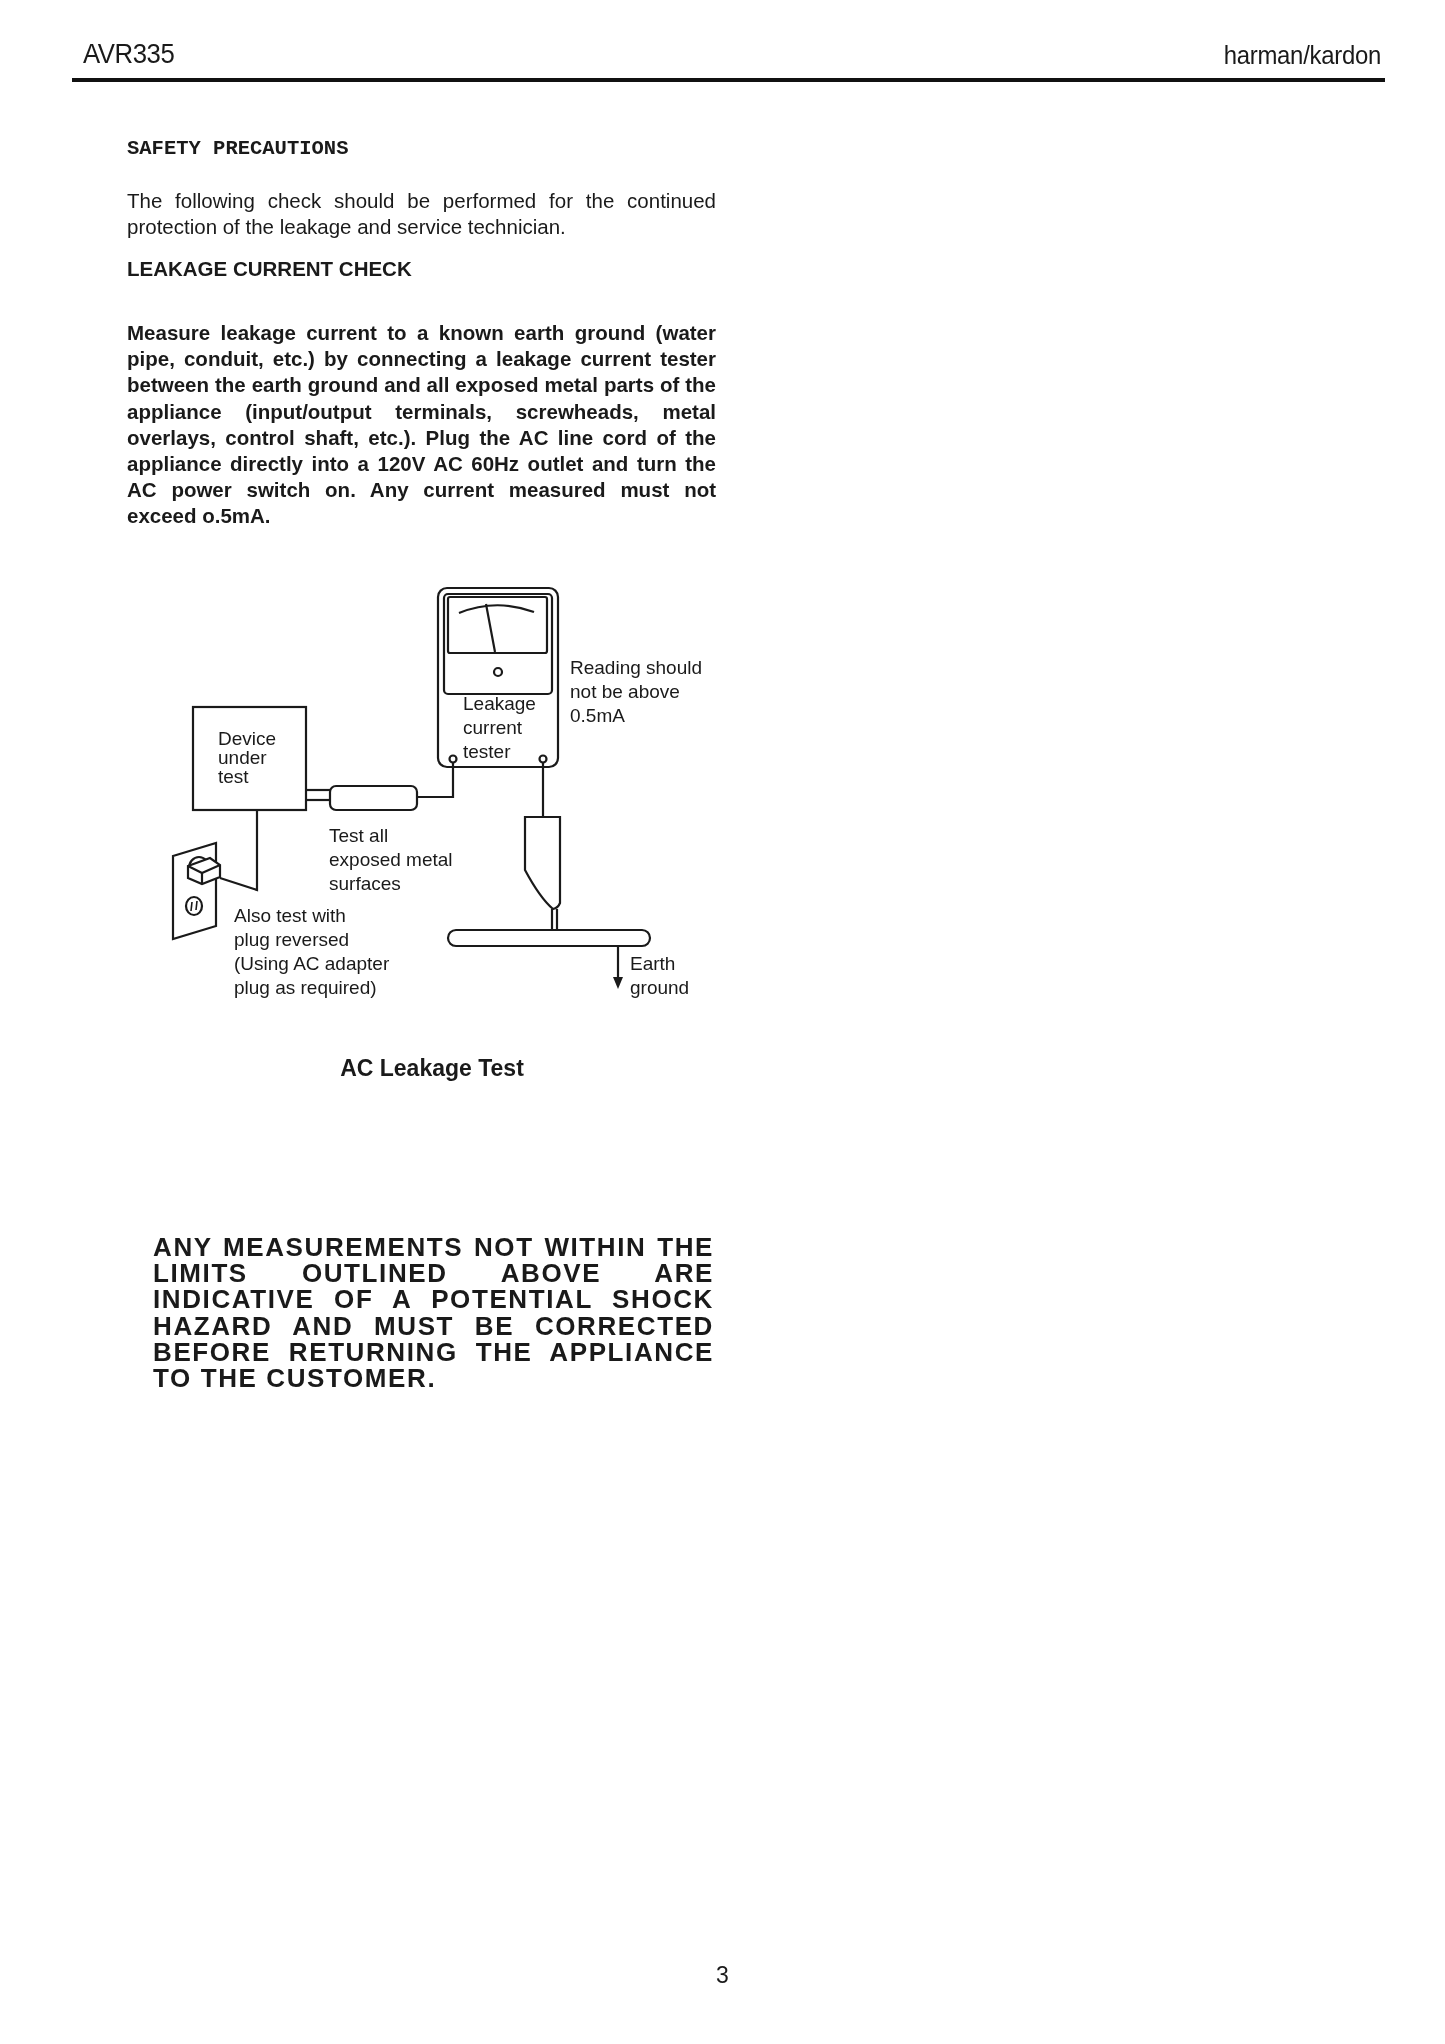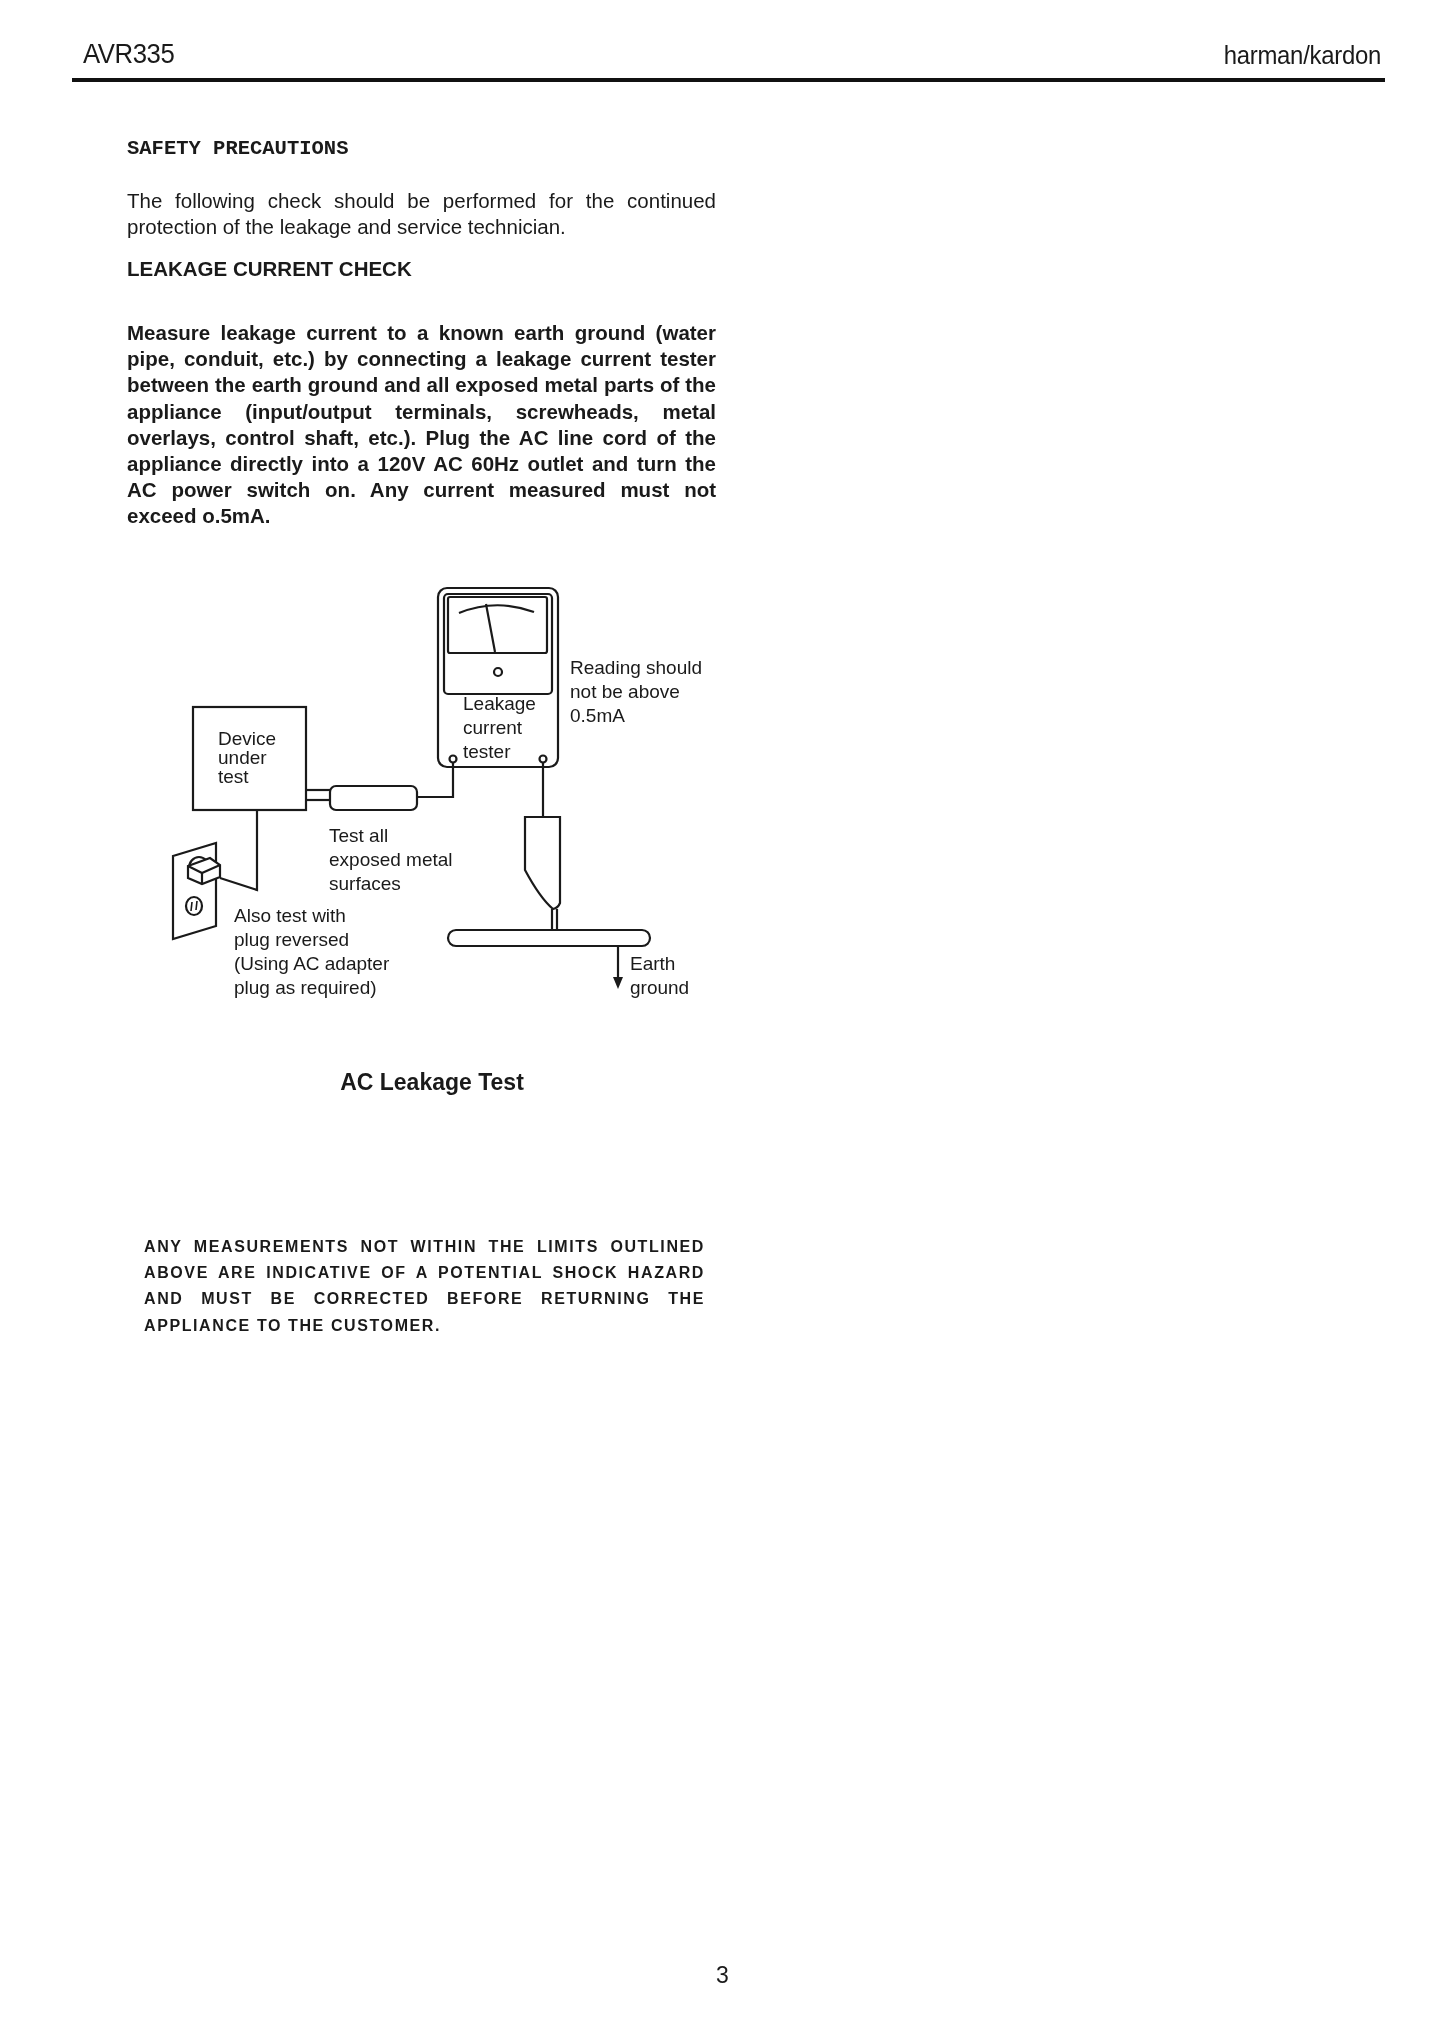--- a/index.html
+++ b/index.html
@@ -16,23 +16,23 @@
   .col { position: absolute; left: 127px; width: 589px; font-size: 20.5px; line-height: 26.2px; }
   .h { font-weight: bold; }
   .p { text-align: justify; text-align-last: left; }
   #h1 { top: 136px; font-family: Liberation Mono, monospace; }
   #p1 { top: 188px; }
   #h2 { top: 256px; }
   #p2 { top: 320px; font-weight: bold; }
 
   .diagram { position: absolute; left: 150px; top: 570px; width: 580px; height: 440px; }
   .caption { position: absolute; left: 0; width: 864px; top: 1055px; text-align: center;
-             font-size: 23px; font-weight: bold; font-family: "Liberation Sans", sans-serif; margin-top: 14px; }
+             font-size: 23px; font-weight: bold; font-family: "Liberation Sans", sans-serif; }
 
-  .warn { position: absolute; left: 144px; top: 1234px; width: 561px; font-size: 16px;
+  .warn { position: absolute; left: 153px; top: 1234px; width: 561px; font-size: 26px;
           line-height: 26.2px; font-weight: bold; letter-spacing: 1.6px; text-align: justify;
           text-align-last: left; }
   .pagenum { position: absolute; left: 0; width: 1445px; top: 1962px; text-align: center; font-size: 23px; }
   .lbl { font-family: "Liberation Sans", sans-serif; font-size: 19px; fill: #1a1a1a; }
 </style>
 </head>
 <body>
 
 <div class="hdr-left">AVR335</div>
 <div class="hdr-right">harman/kardon</div>

